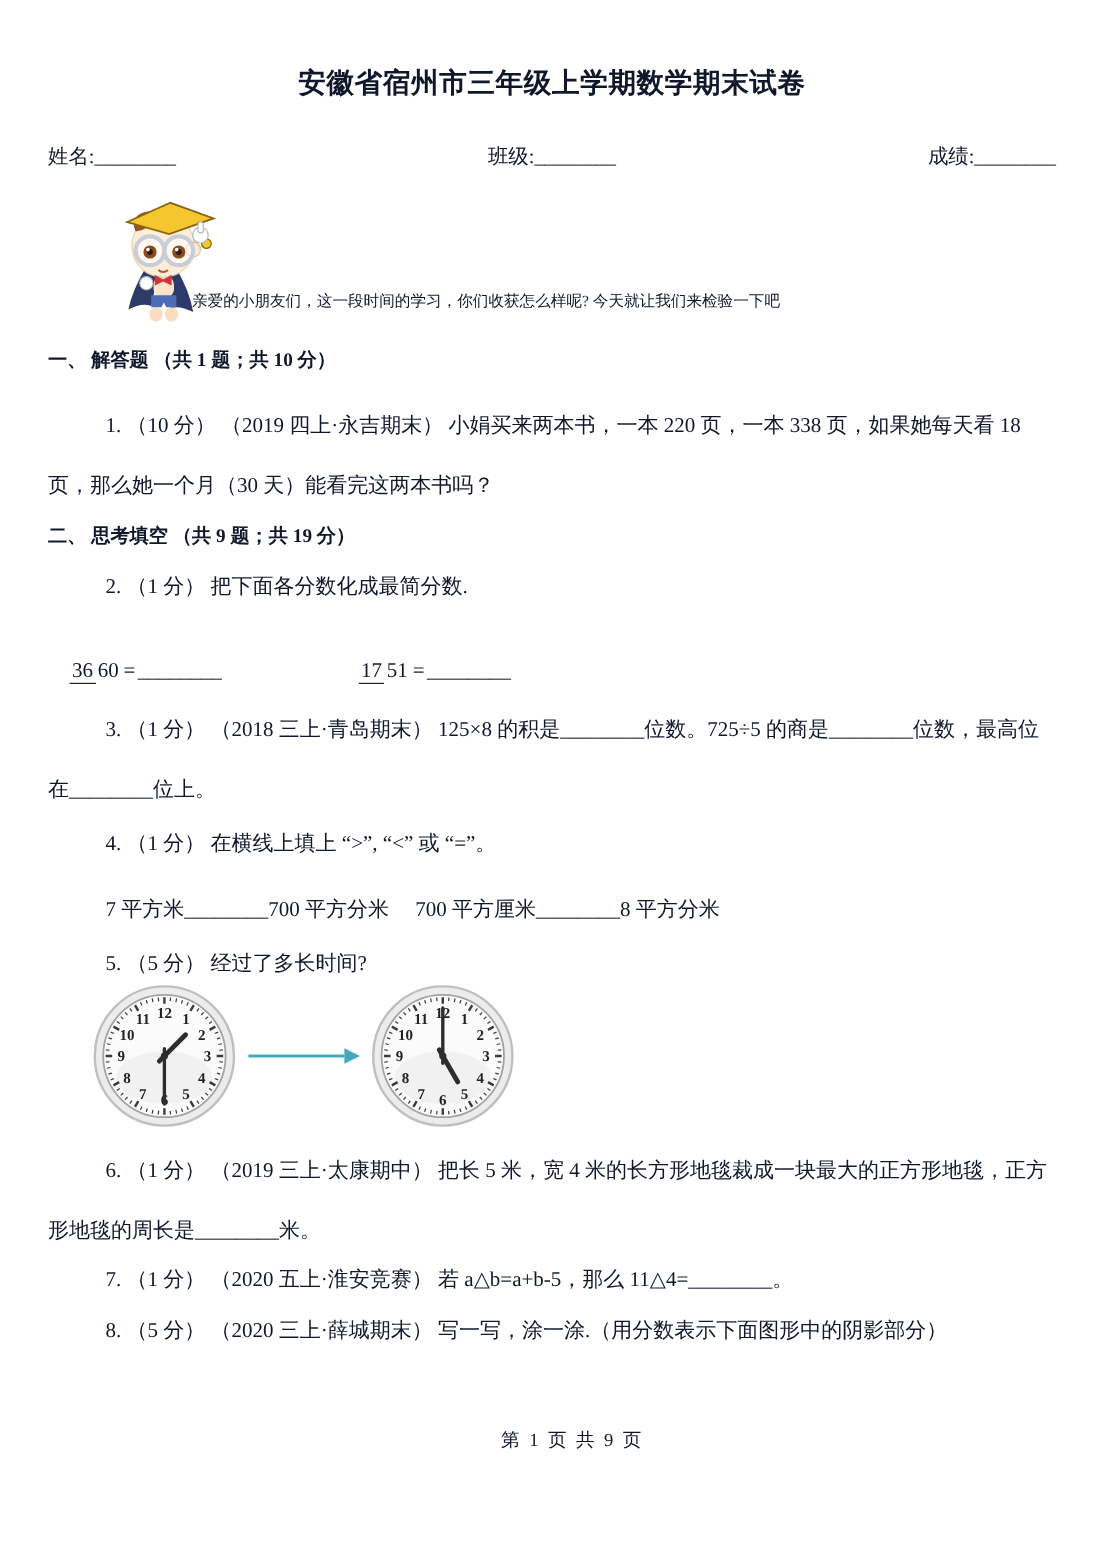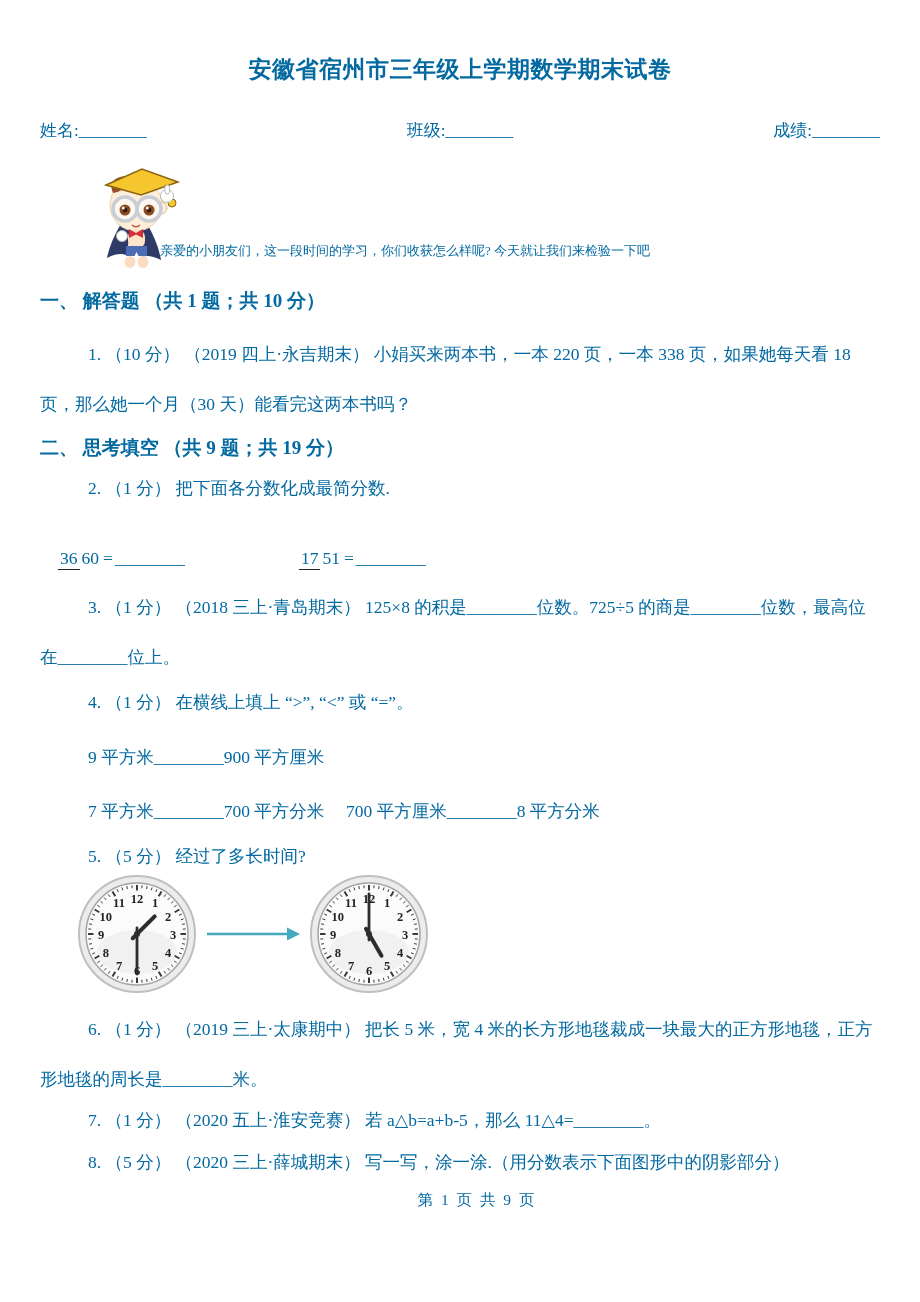--- a/index.html
+++ b/index.html
@@ -1,33 +1,33 @@
 <!DOCTYPE html>
 <html><head>
 <meta charset="utf-8">
 <style>
   html,body { margin:0; padding:0; background:#ffffff; }
   .page {
     width:920px; height:1302px; position:relative; background:#fff;
-    font-family:"Liberation Serif","DejaVu Serif",serif; color:#0369a1;
+    font-family:"Liberation Serif","DejaVu Serif",serif; color:#0f172a;
     overflow:hidden;
   }
   .content { padding:0 40px; }
   .title {
     padding-top:54px; text-align:center; font-size:23px; font-weight:700;
     letter-spacing:.5px;
   }
   .meta-row {
     margin-top:34px; display:flex; justify-content:space-between; gap:80px;
     font-size:17px;
   }
   .intro-wrap { position:relative; height:124px; margin-top:16px; }
   .mascot { position:absolute; left:48px; top:2px; }
   .intro-text { position:absolute; left:120px; top:84px; font-size:13px; white-space:nowrap; }
-  .sec-heading { margin-top:6px; font-size:19px; font-weight:700; line-height:25px; }
+  .sec-heading { margin-top:6px; font-size:16px; font-weight:700; line-height:25px; }
   .question { font-size:17.5px; text-indent:48px; margin:0; }
   .q-wrap2 { line-height:50px; margin-top:16px; }
   .q-line  { line-height:28px; }
   .q2 { margin-top:14px; }
   .frac-row { margin-top:12px; margin-left:18px; display:flex; gap:114px; height:56px; align-items:flex-end; font-size:17.5px; }
   .frac-item { display:flex; align-items:flex-end; }
   .frac { display:inline-flex; text-align:center; line-height:1.2; }
   .frac .num { border-bottom:1.6px solid #222; padding:0 2px; }
   .frac .den { padding:0 2px; }
   .frac-eq { margin:0 2px 1px 2px; }
@@ -129,21 +129,20 @@
         <span class="frac-eq">=</span>
         <span class="frac-blank">________</span>
       </div>
     </div>
 
     <p class="question q-wrap2 q3">3. （1 分） （2018 三上·青岛期末） 125×8 的积是________位数。725÷5 的商是________位数，最高位在________位上。</p>
     <p class="question q-line q4">4. （1 分） 在横线上填上 “&gt;”, “&lt;” 或 “=”。</p>
 
     <div class="cmp-rows">
       <div class="cmp-row">
-        <span class="cmp-left">9 平方米________900 平方厘米</span>
       </div>
       <div class="cmp-row">
         <span class="cmp-left">7 平方米________700 平方分米</span>
         <span>700 平方厘米________8 平方分米</span>
       </div>
     </div>
 
     <p class="question q-line q5">5. （5 分） 经过了多长时间?</p>
 
     <div class="clocks-row">

